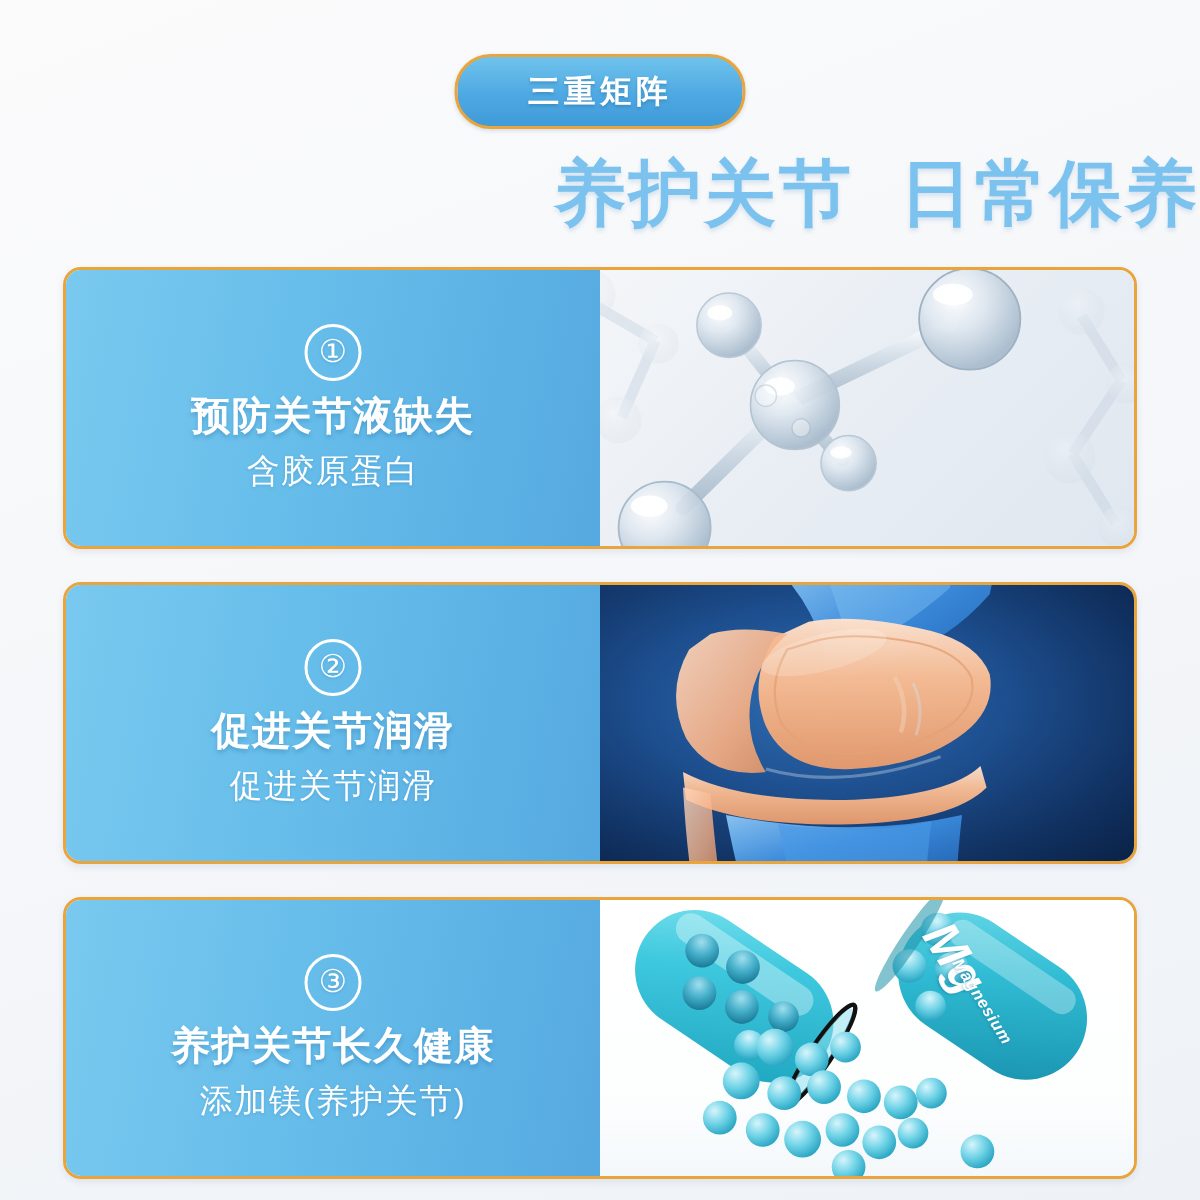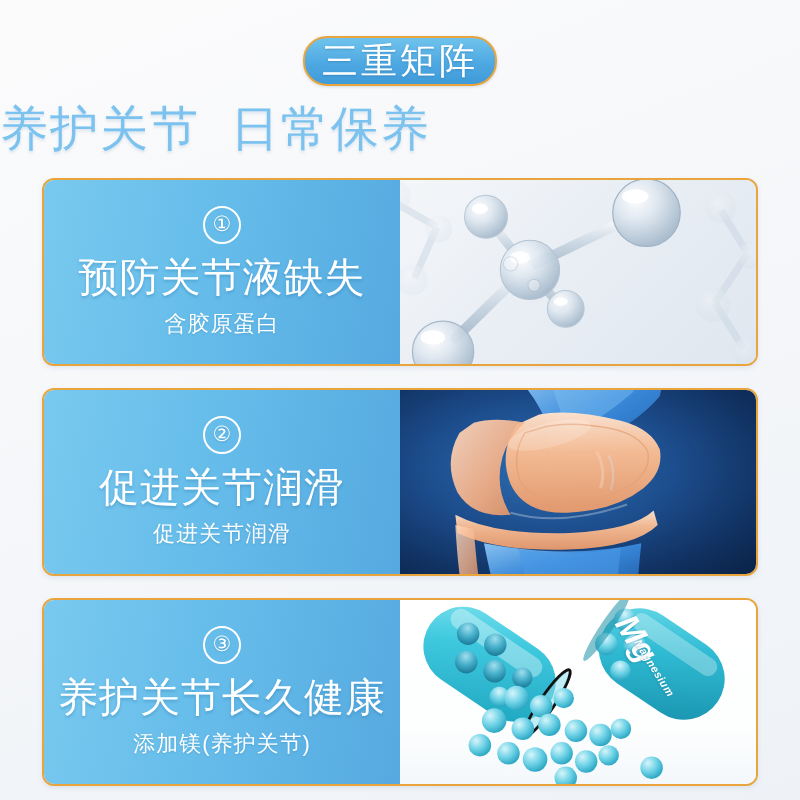--- a/index.html
+++ b/index.html
@@ -14,27 +14,27 @@
   
   .badge-wrap{position:absolute;top:36px;left:0;right:0;display:flex;justify-content:center;}
   .badge{
     display:flex;align-items:center;justify-content:center;
     width:190px;height:46px;border-radius:24px;
     background:linear-gradient(180deg,#6fc3ec 0%,#4ea8e2 55%,#3f9bd9 100%);
     border:2px solid #e9a43c;
     box-shadow:0 1px 3px rgba(80,130,170,.25);
   }
   .badge span{
-    color:#ffffff;font-size:36px;font-weight:normal;letter-spacing:3px;
+    color:#ffffff;font-size:21px;font-weight:bold;letter-spacing:3px;
     text-shadow:0 1px 2px rgba(40,110,160,.45);
   }
 
   .headline{
-    position:absolute;top:97px;left:0;right:0;text-align:left;
-    font-size:48px;font-weight:normal;letter-spacing:2px;
+    position:absolute;top:97px;left:0;right:0;text-align:right;
+    font-size:48px;font-weight:bold;letter-spacing:2px;
     color:#7cc2ef;
     text-shadow:0 2px 3px rgba(170,200,225,.45);
     white-space:pre;
   }
 
   
   .cards{position:absolute;left:42px;top:178px;width:716px;}
   .card{
     position:relative;height:184px;margin-bottom:22px;
     border:2px solid #e9a43c;border-radius:12px;
@@ -50,21 +50,21 @@
   }
   .num{
     width:34px;height:34px;border-radius:50%;
     border:2px solid #ffffff;color:#ffffff;
     display:flex;align-items:center;justify-content:center;
     font-family:"Liberation Serif","DejaVu Serif",serif;
     font-size:21px;line-height:1;margin-bottom:6px;
     text-shadow:0 1px 2px rgba(40,110,160,.3);
   }
   .c-title{
-    color:#ffffff;font-size:40px;font-weight:normal;letter-spacing:1px;
+    color:#ffffff;font-size:26px;font-weight:bold;letter-spacing:1px;
     text-shadow:0 2px 3px rgba(45,120,170,.40);margin-bottom:4px;white-space:nowrap;
   }
   .c-sub{
     color:#ffffff;font-size:22px;font-weight:normal;letter-spacing:1px;
     text-shadow:0 1px 2px rgba(45,120,170,.30);white-space:nowrap;
   }
 
   .art{position:relative;flex:1 1 auto;overflow:hidden;}
 
   

